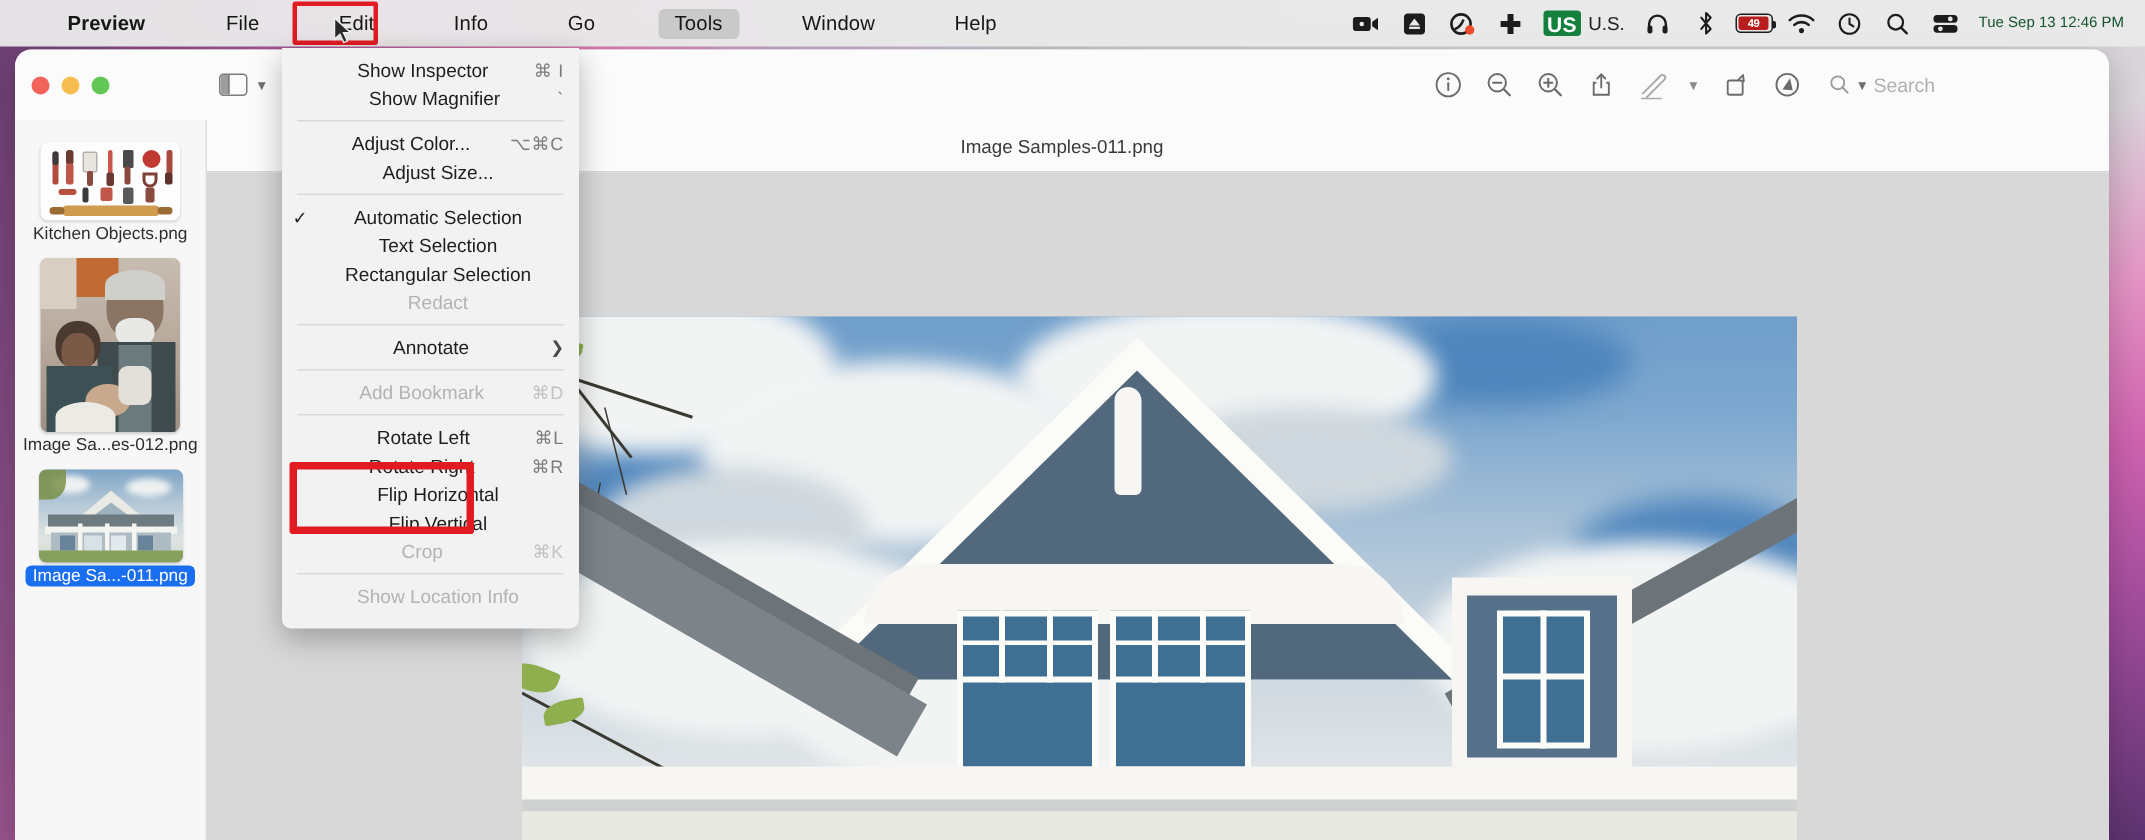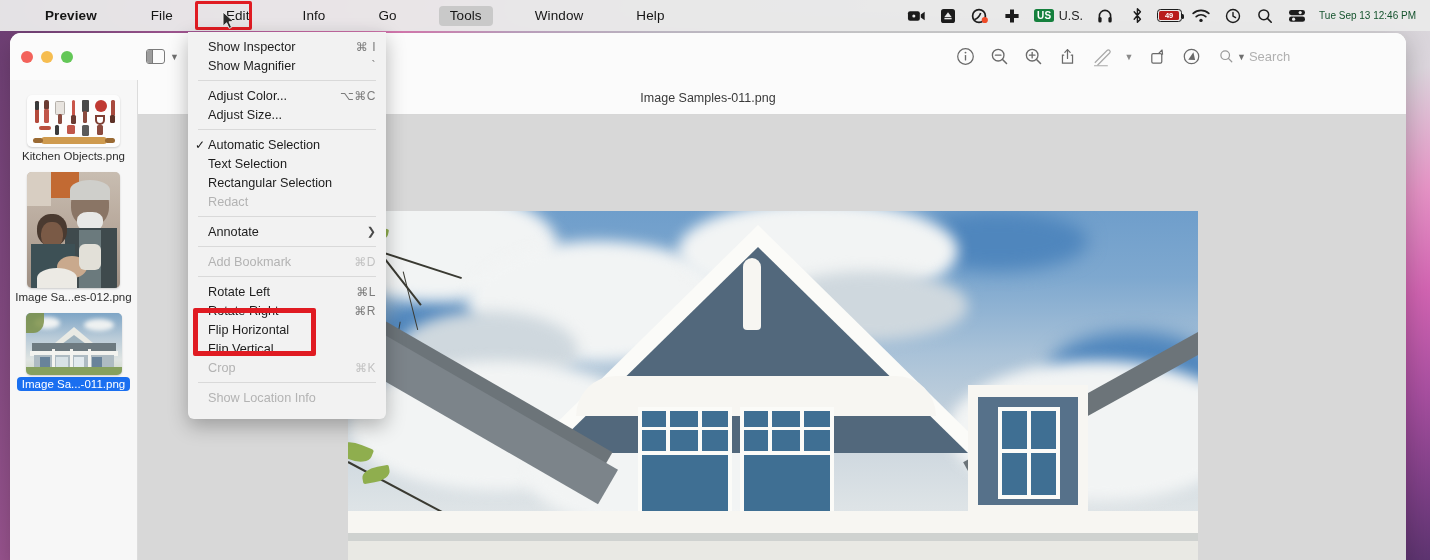--- a/index.html
+++ b/index.html
@@ -46,21 +46,21 @@
     margin-left:auto; display:flex; align-items:center; gap:0px;
     padding-right:10px; height:31px;
   }
   .mb-ic {
     width:32px; height:31px; display:flex; align-items:center; justify-content:center;
     color:#1c1c1c;
   }
   .mb-clock { font-size:10px; color:#14532d; padding:0 4px 0 6px; white-space:nowrap; }
   .mb-kb { display:flex; align-items:center; gap:5px; padding:0 6px; }
   .kb-badge {
-    background:#15803d; color:#fff; font-size:10px; font-weight:bold;
+    background:#15803d; color:#fff; font-size:14px; font-weight:bold;
     border-radius:2.5px; padding:1.5px 2.5px; line-height:1; letter-spacing:.2px;
   }
   .kb-text { font-size:12.5px; color:#222; }
 
   .battery {
     width:25px; height:13px; border:1.6px solid #1c1c1c; border-radius:3.5px;
     position:relative; display:flex; align-items:center; padding:1.4px;
   }
   .battery:after {
     content:""; position:absolute; right:-3.4px; top:4px; width:2px; height:5px;
@@ -185,21 +185,21 @@
   
   #menu {
     position:absolute; left:188px; top:32px; width:198px; height:387px;
     background:#f2f2f2; border-radius:0 0 6px 6px;
     box-shadow:0 7px 20px rgba(0,0,0,.28);
     z-index:70; padding:5px 0 5px 0;
     font-size:12.7px; color:#1d1d1d;
   }
   .mrow {
     height:19px; display:flex; align-items:center;
-    padding:0 10px 0 20px; position:relative; white-space:nowrap;
+    padding:0 10px 0 20px; position:relative; white-space:nowrap;text-align:center;
   }
   .mrow .lbl { flex:1; }
   .mrow .key { color:#7c7c7c; font-size:12px; letter-spacing:.5px; }
   .mrow.dim { color:#b3b3b3; }
   .mrow.dim .key { color:#c2c2c2; }
   .mrow .check { position:absolute; left:7px; font-size:12px; }
   .mrow .arrow { color:#4a4a4a; font-size:11px; }
   .msep { height:1px; background:#d9d9d9; margin:5px 10px 5px 10px; }
 
   #flip-annot {

